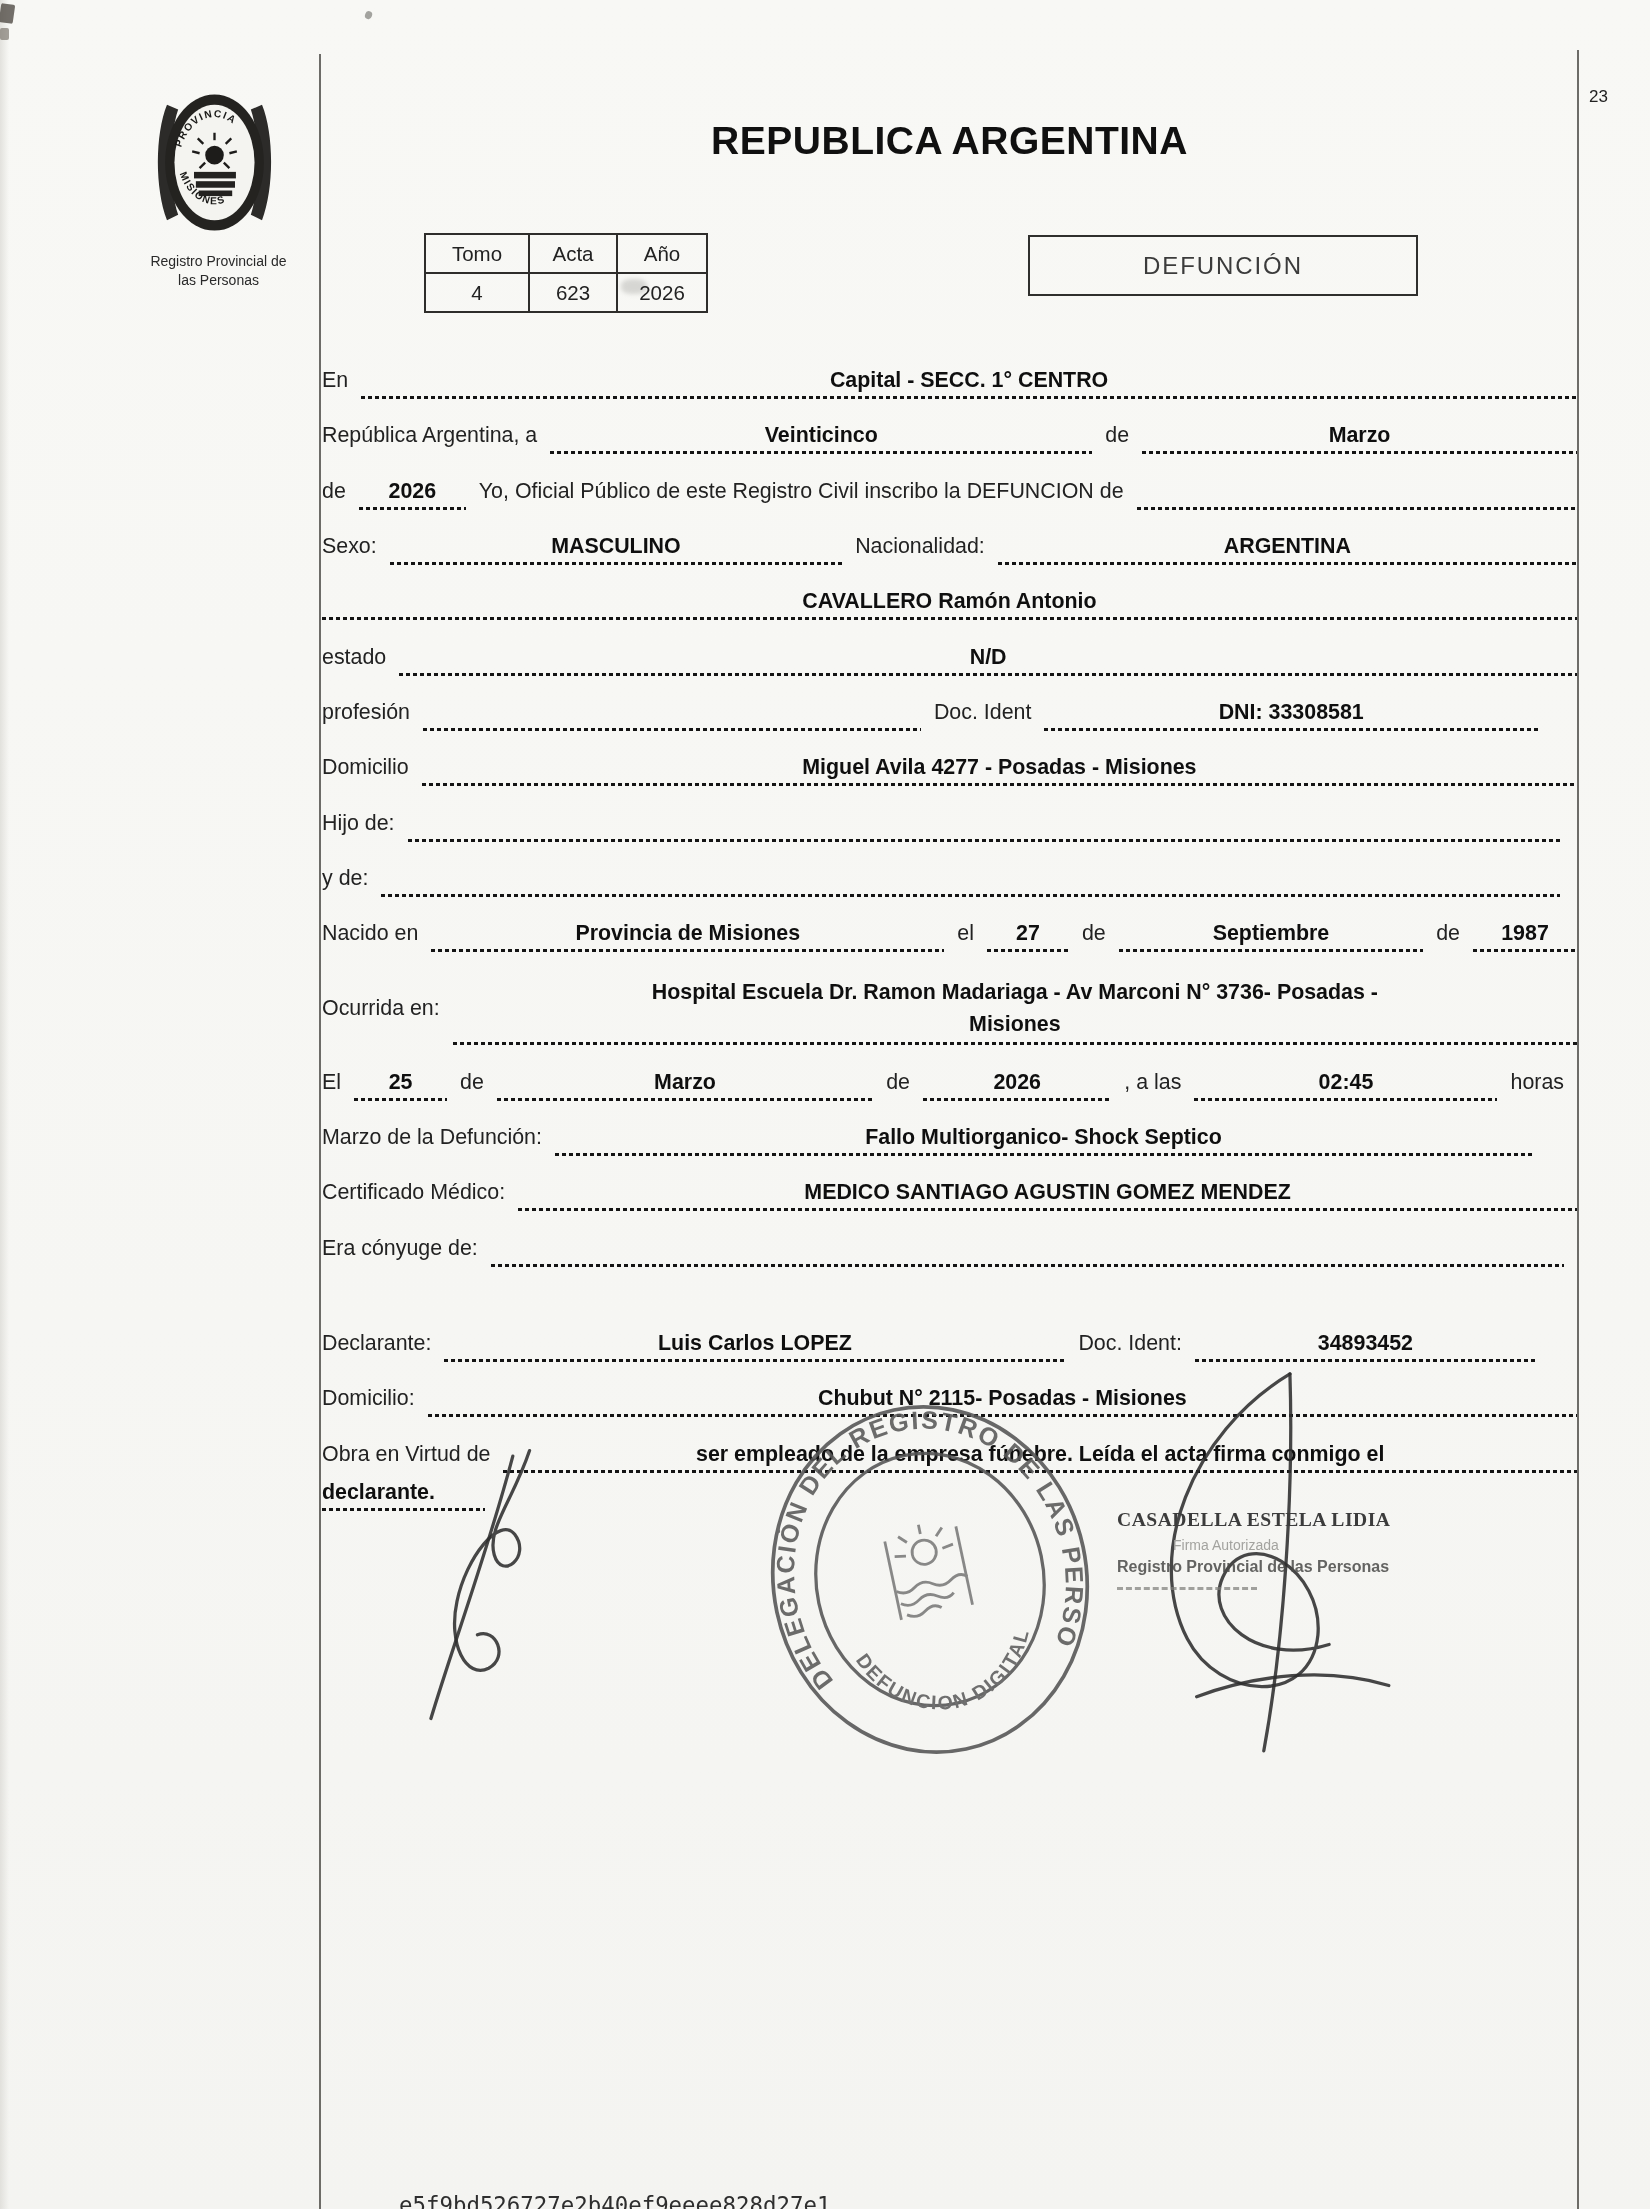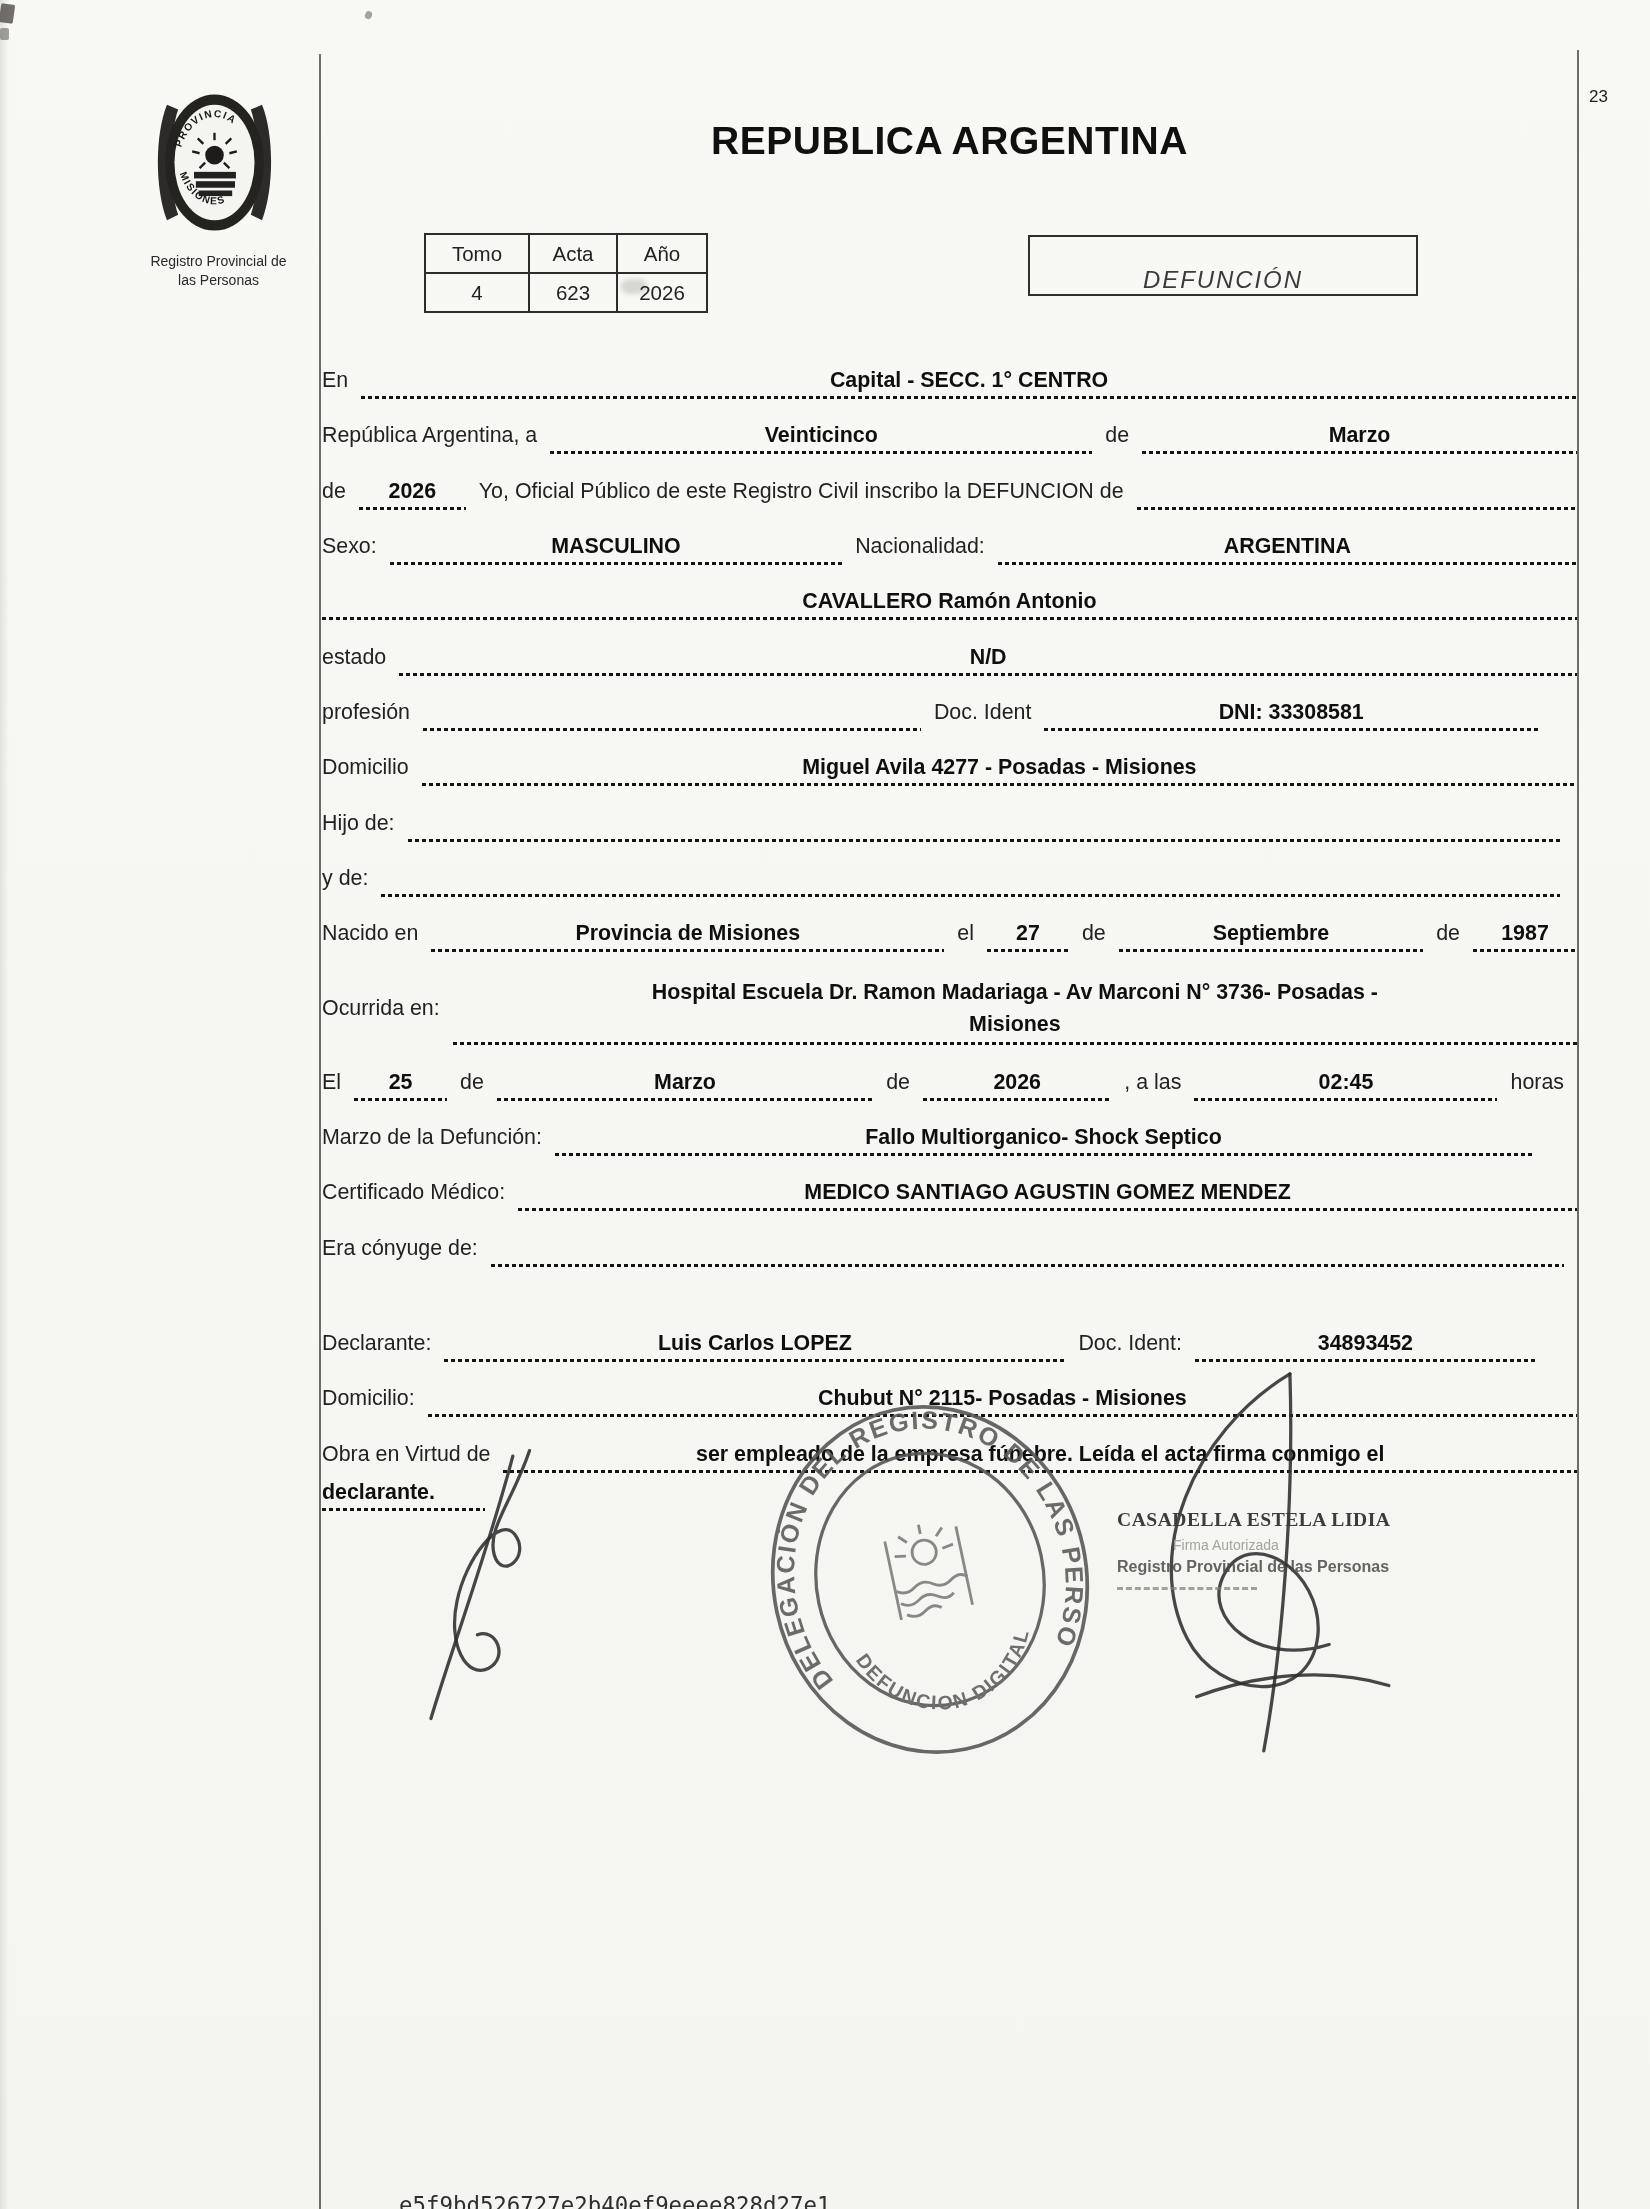--- a/index.html
+++ b/index.html
@@ -19,22 +19,22 @@
   .rule-v{width:1.9px;background:#55534f;}
   .rule-left{left:319px;top:54px;height:2155px;opacity:.85;}
   .rule-right{left:1577px;top:50px;height:2159px;opacity:.85;}
   .page-number{left:1589px;top:52px;font-size:17px;color:#222;margin-top:35px;}
   
   .org-name{left:117px;top:252px;width:203px;text-align:center;font-size:14px;line-height:1.35;color:#2a2a2a;}
   .doc-title{left:322px;top:119px;width:1255px;text-align:center;font-size:39px;font-weight:bold;color:#101010;letter-spacing:0.5px;}
   table.record{position:absolute;left:424px;top:233px;border-collapse:collapse;table-layout:fixed;}
   table.record td{border:2.3px solid #2e2d2b;text-align:center;font-size:20.5px;color:#222;padding:0;height:37px;}
   table.record col.c1{width:104px;}table.record col.c2{width:88px;}table.record col.c3{width:90px;}
-  .doc-type-box{left:1028px;top:235px;width:386px;height:57px;border:2.8px solid #2f2f2d;display:flex;align-items:flex-end;justify-content:center;
-    font-size:24px;letter-spacing:1.9px;color:#3b3b3b;font-style:italic;}
+  .doc-type-box{left:1028px;top:235px;width:386px;height:57px;border:2.8px solid #2f2f2d;display:flex;align-items:center;justify-content:center;
+    font-size:24px;letter-spacing:1.9px;color:#3b3b3b;}
   
   .form-area{left:322px;top:367px;width:1255px;font-size:21.4px;line-height:1.25;}
   .row{display:flex;align-items:flex-end;margin-bottom:23px;}
   .lb{white-space:nowrap;padding:0 13px 5.6px 13px;color:#222;}
   .row .lb:first-child{padding-left:0;}
   .vl{flex-grow:1;min-width:0;text-align:center;font-weight:bold;color:#0f0f0f;padding-bottom:5.6px;white-space:nowrap;
       background-image:repeating-linear-gradient(to right,#141414 0 3.7px,rgba(0,0,0,0) 3.7px 7px);
       background-size:100% 3.3px;background-position:0 100%;background-repeat:no-repeat;}
   .dt{font-weight:normal;}
   .sp{flex-grow:0;flex-shrink:0;}

